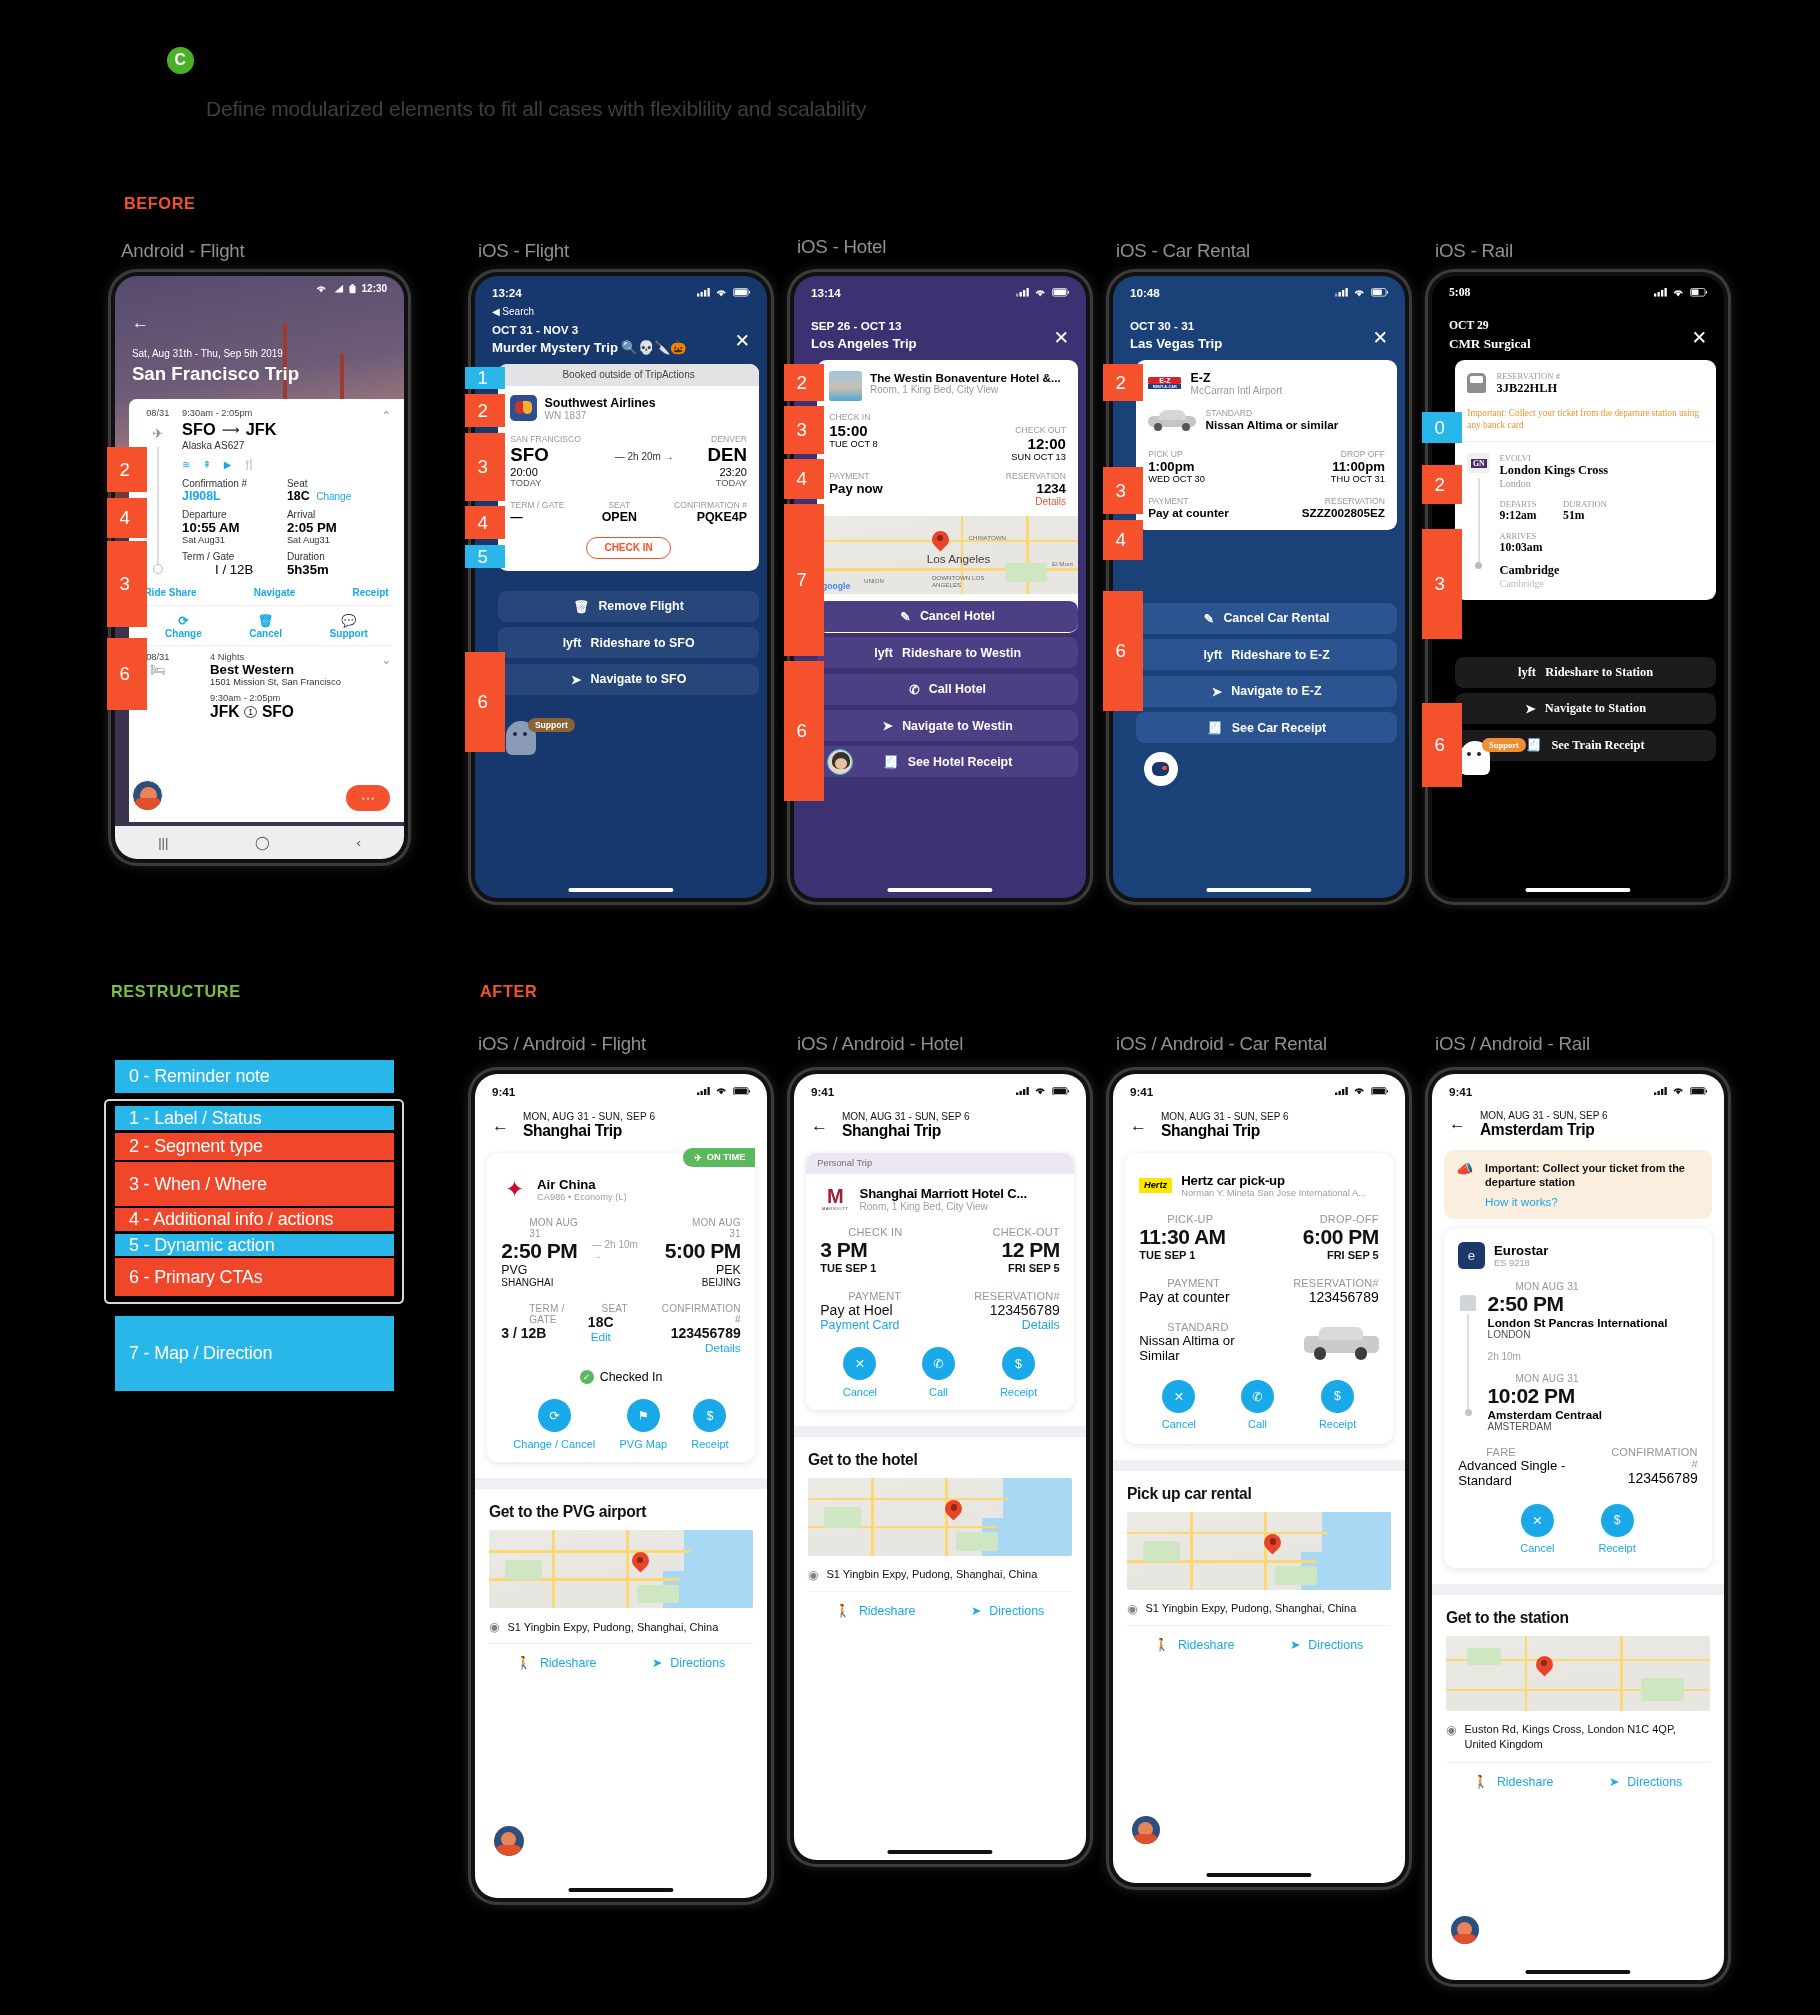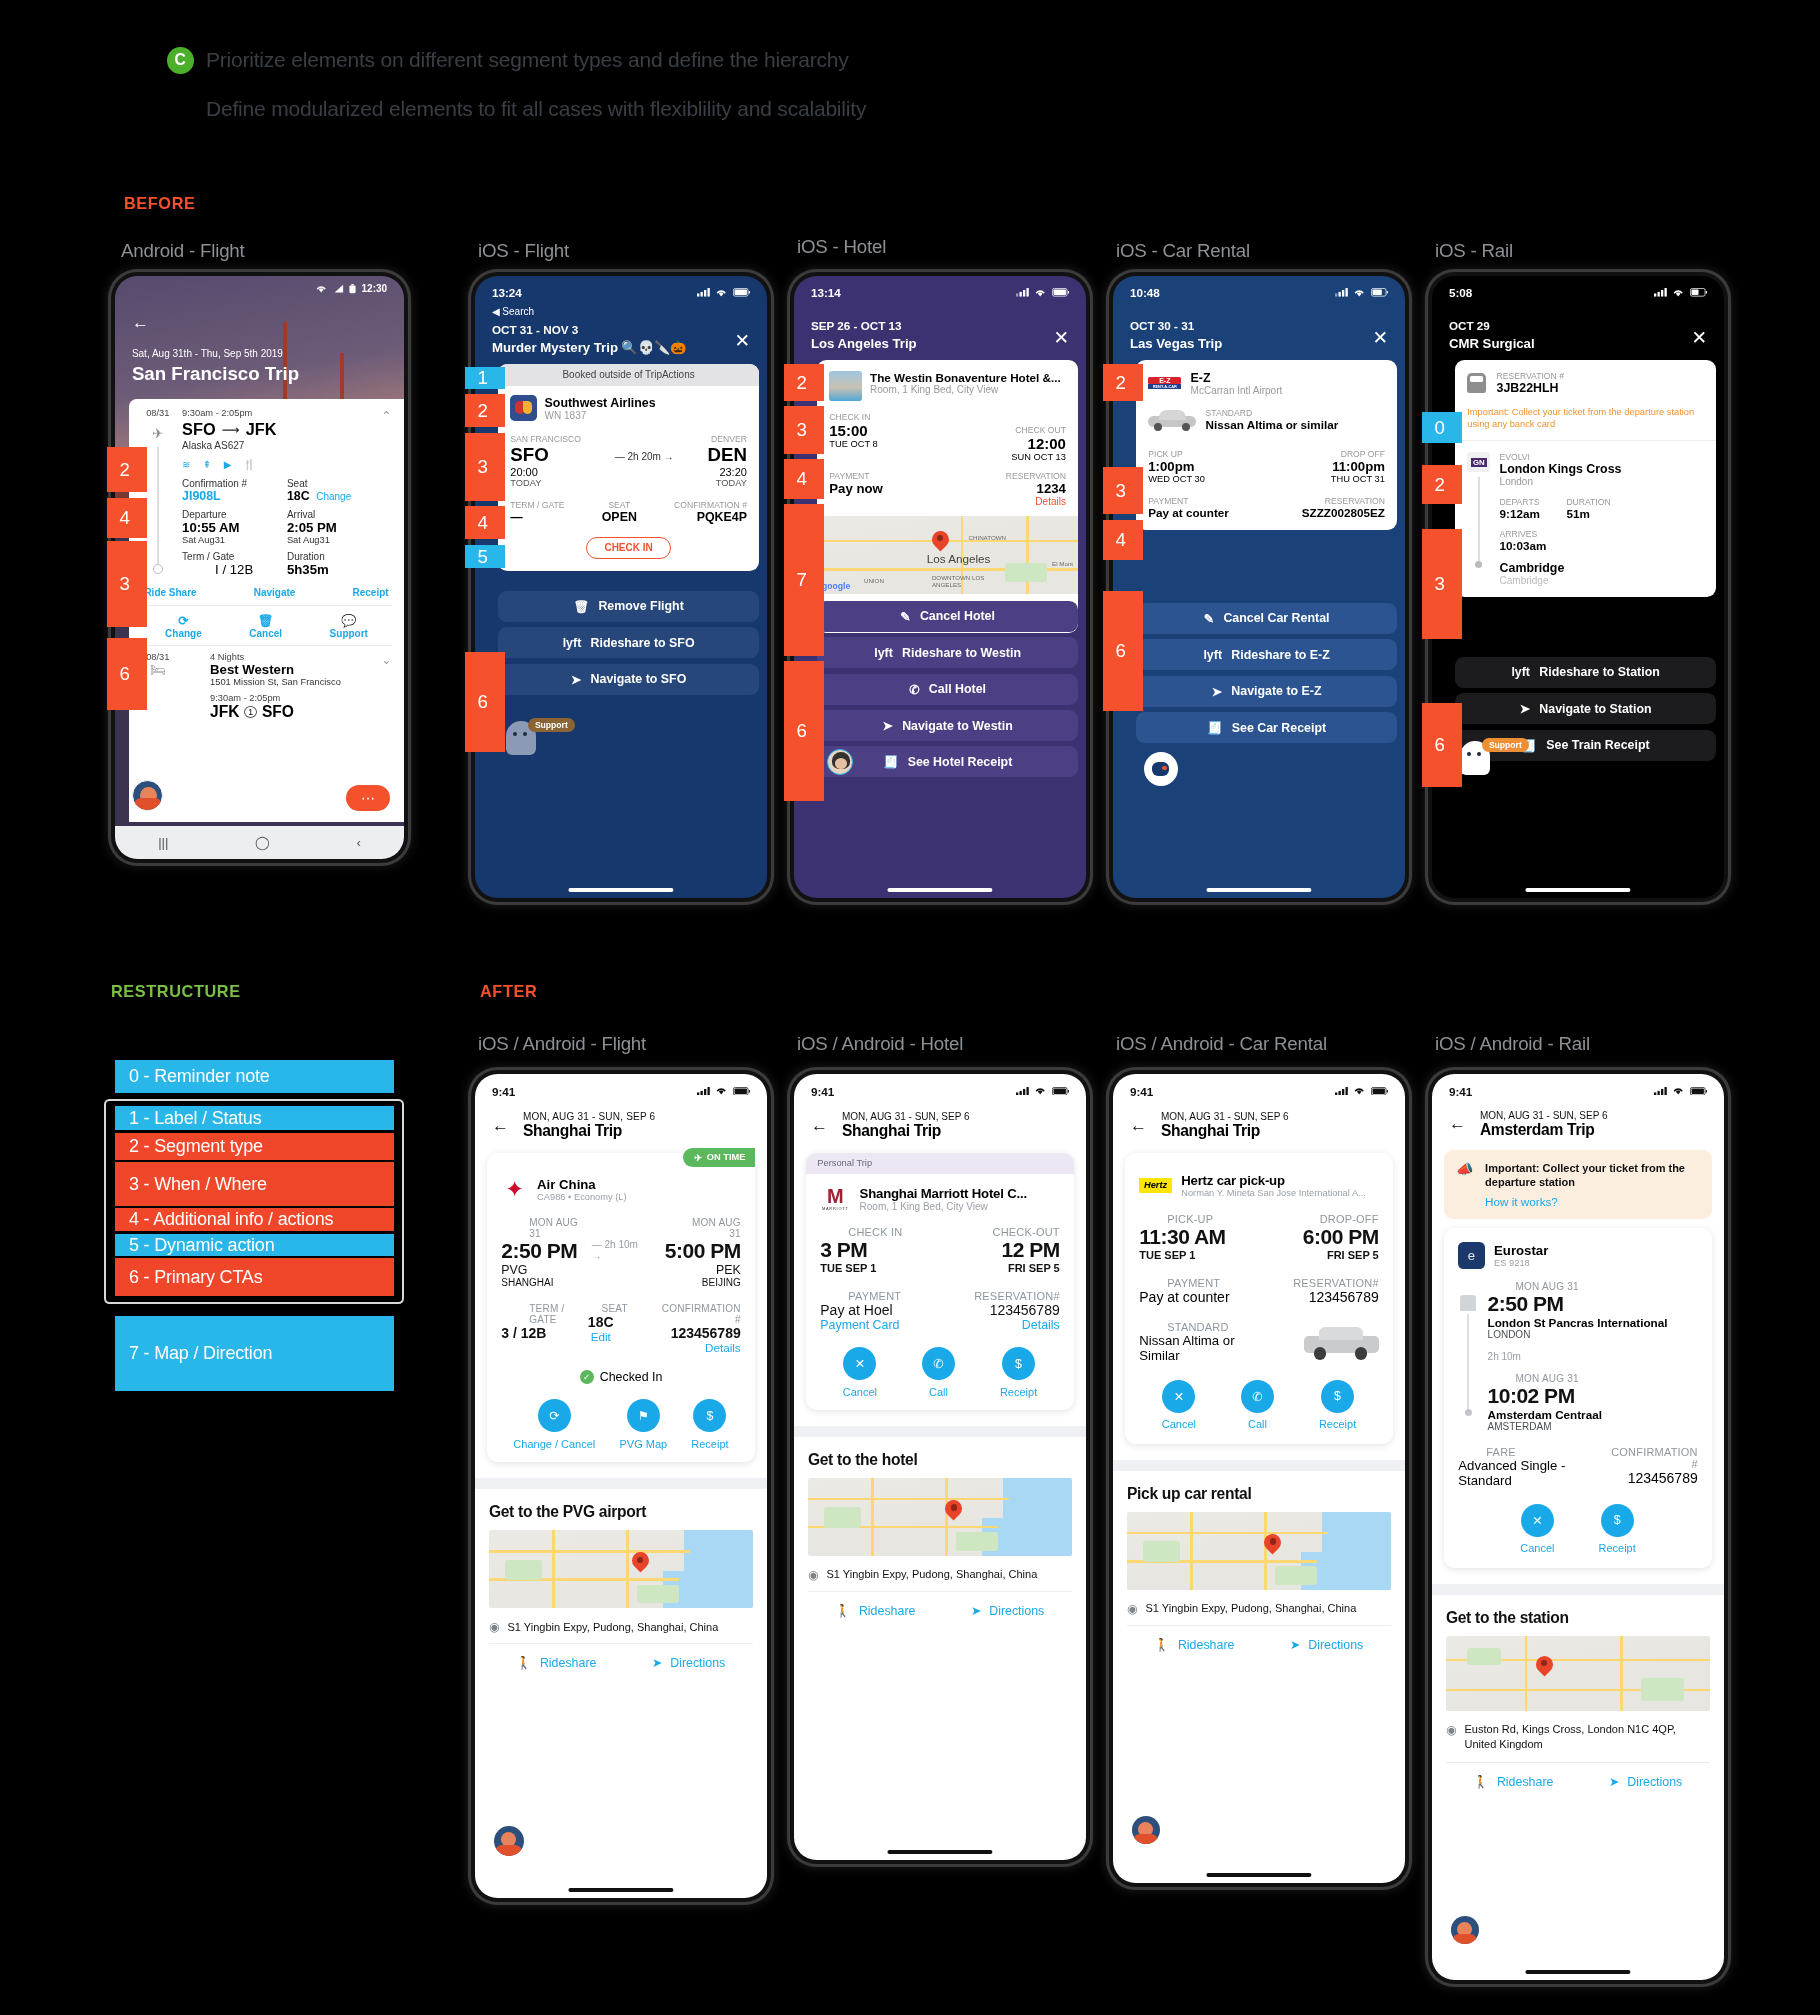--- a/index.html
+++ b/index.html
@@ -98,21 +98,20 @@
   .ghost .body { width:30px;height:34px;border-radius:15px 15px 6.2px 6.2px; position:relative;}
   .bubble { position:absolute; border-radius:8.6px; font-size:8.6px; color:#fff; padding:2.3px 7px; font-weight:bold;}
   .avatar { border-radius:50%; overflow:hidden; position:absolute; }
 </style>
 </head>
 <body>
 
 <div class="header">
   <div class="hdr-row">
     <div class="hdr-badge">C</div>
-    <div class="hdr-text">Prioritize elements on different segment types and define the hierarchy</div>
   </div>
   <div class="hdr-text2">Define modularized elements to fit all cases with flexiblility and scalability</div>
 </div>
 
 <div class="section-label lbl-before">BEFORE</div>
 <div class="section-label lbl-restructure">RESTRUCTURE</div>
 <div class="section-label lbl-after">AFTER</div>
 
 <div class="phone-title" style="left:121px; top:240px;">Android - Flight</div>
 <div class="phone" style="left:111px; top:272px; width:297px; height:591px;">
@@ -583,21 +582,21 @@
     <div class="homebar"></div>
   </div>
 </div>
 <div class="chip red" style="left:1103px;top:364px;width:40px;height:37px;">2</div>
 <div class="chip red" style="left:1103px;top:467px;width:40px;height:47px;align-items:center;">3</div>
 <div class="chip red" style="left:1103px;top:520px;width:40px;height:40px;">4</div>
 <div class="chip red" style="left:1103px;top:591px;width:40px;height:120px;align-items:center;">6</div>
 
 <div class="phone-title" style="left:1435px; top:240px;">iOS - Rail</div>
 <div class="phone" style="left:1428px; top:272px; width:300px; height:630px;">
-  <div class="screen" style="background:#000;">
+  <div class="screen" style="background:#000;font-family:Liberation Serif, serif;">
     <div class="sbar" style="color:#fff;height:26.5px;padding-top:6.2px;">
       <span style="font-size:11.7px;">5:08</span>
       <div class="sicons">
         <svg width="13.2" height="8.6" viewBox="0 0 17 11">
             <rect x="0" y="7" width="3" height="4" fill="#fff"></rect>
             <rect x="4.5" y="5" width="3" height="6" fill="#fff"></rect>
             <rect x="9" y="2.5" width="3" height="8.5" fill="#fff"></rect>
             <rect x="13.5" y="0" width="3" height="11" fill="#fff"></rect>
           </svg>
         <svg width="12.4" height="9.3" viewBox="0 0 16 12">

